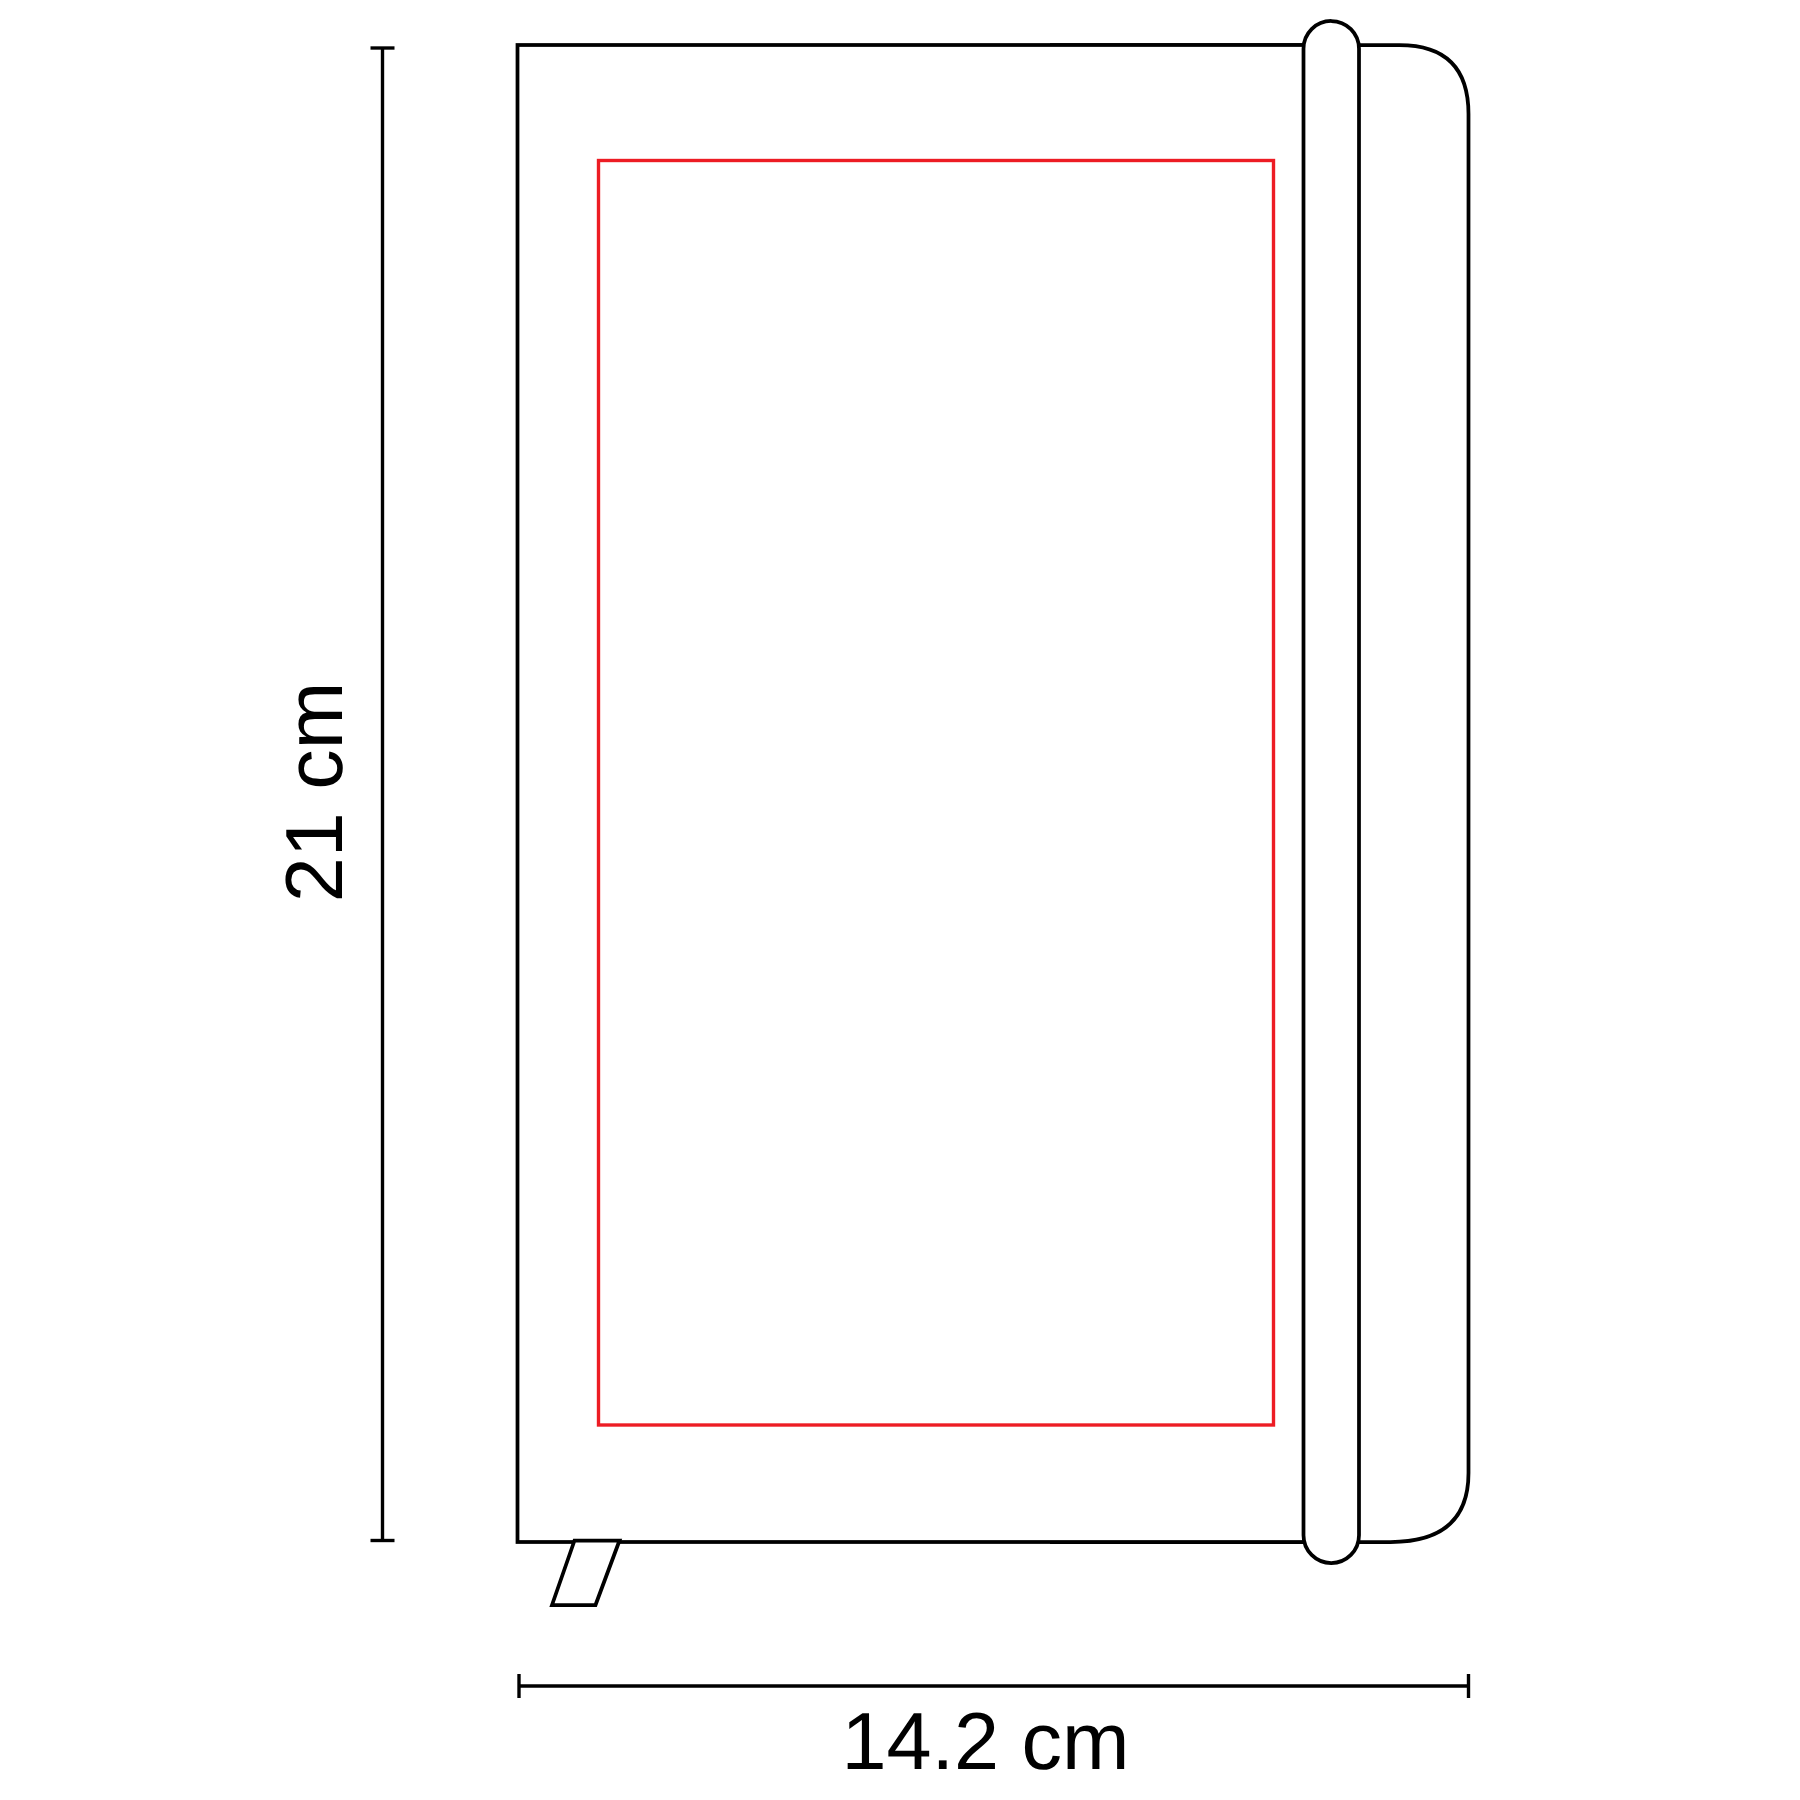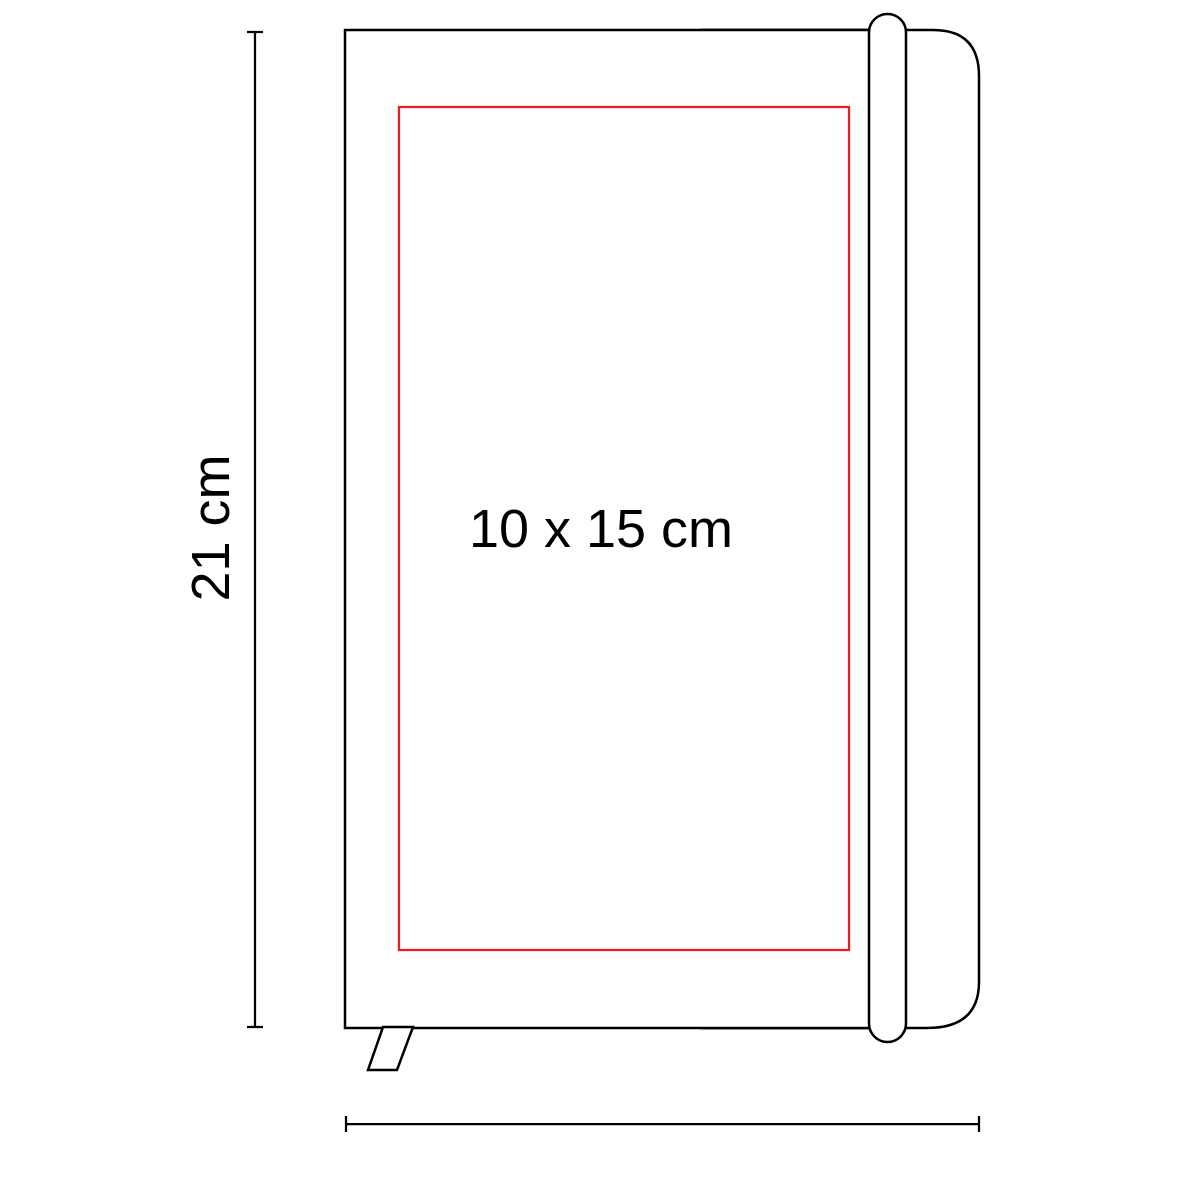--- a/index.html
+++ b/index.html
@@ -58,16 +58,16 @@
 
     <g stroke="#000000" stroke-width="2.25">
       <line x1="346" y1="1124" x2="979" y2="1124"></line>
       <line x1="346" y1="1116" x2="346" y2="1132"></line>
       <line x1="979" y1="1116" x2="979" y2="1132"></line>
     </g>
   </svg>
 
   <div class="dim-label vertical" style="left:210px; top:528px;">21 cm</div>
 
-  <div class="dim-label" style="left:601px; top:528px;">10 x 15 cm</div>
 
+  <div class="dim-label" style="left:657px; top:1161px;">14.2 cm</div>
 
 </div>
 
 </body></html>

